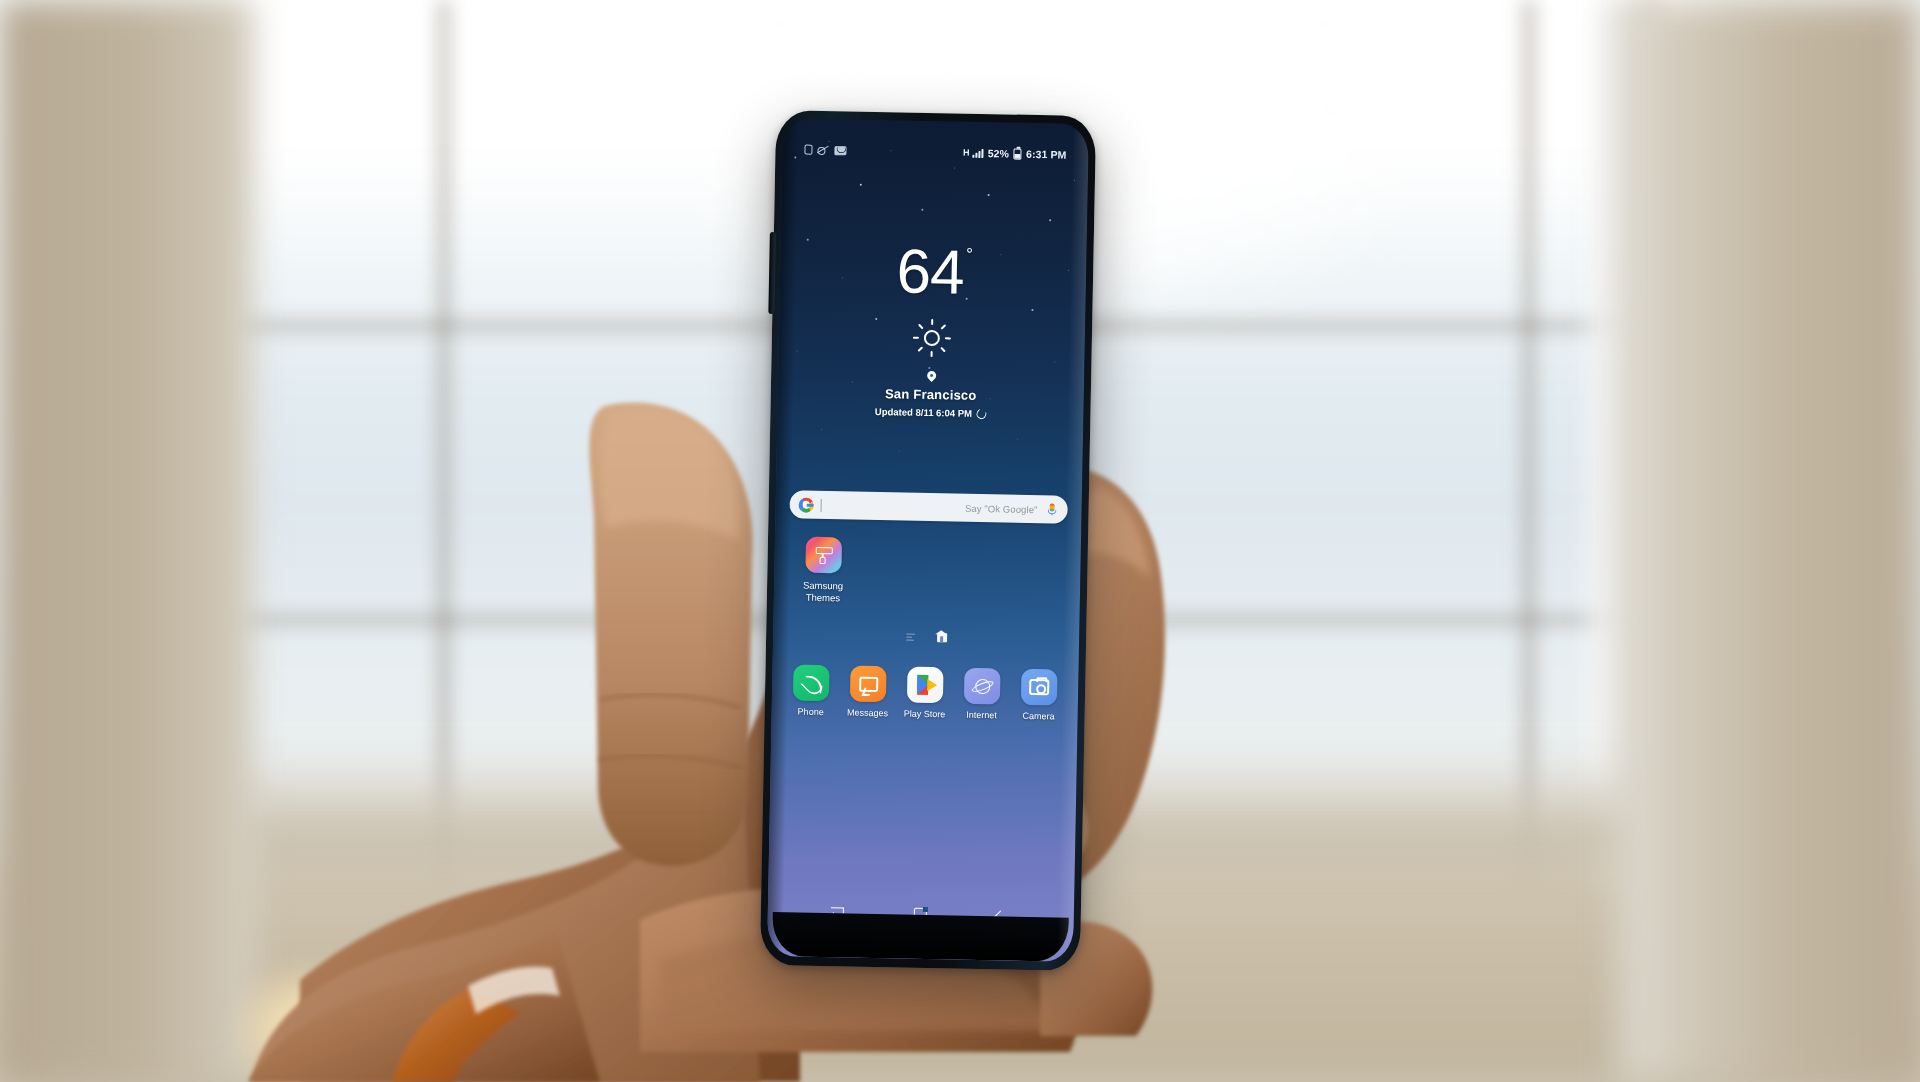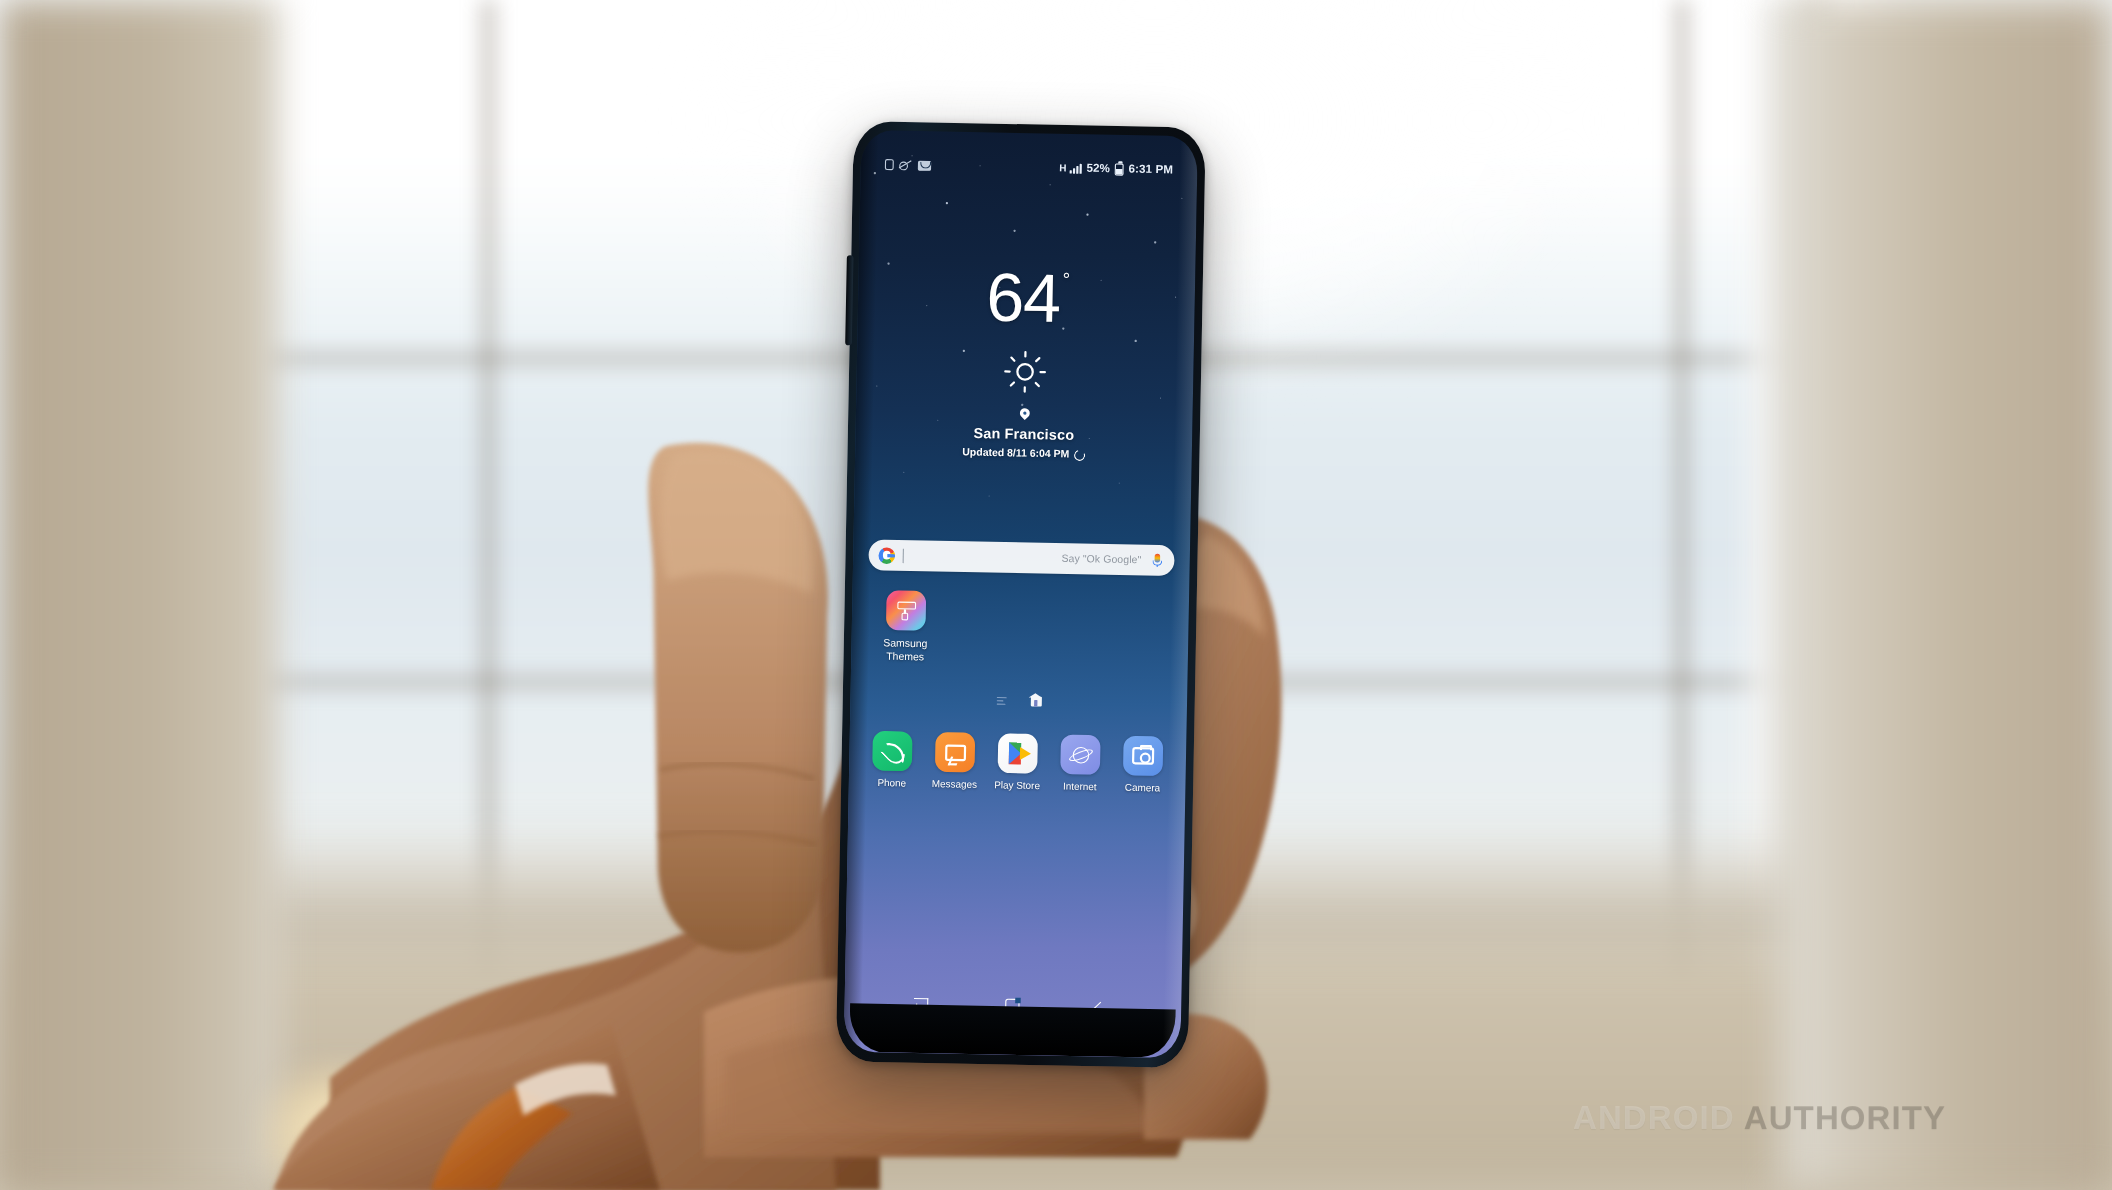--- a/index.html
+++ b/index.html
@@ -636,18 +636,14 @@
         <span class="nav-home"></span>
         <span class="nav-back"></span>
       </div>
 
       <div class="screen-edge-l"></div>
       <div class="screen-edge-r"></div>
       <div class="bottom-bezel"></div>
     </div>
   </div>
 
-  <div class="watermark">
-    <span>ANDROID</span>
-    <span class="w2">AUTHORITY</span>
-  </div>
 
 </div>
 
 </body></html>

